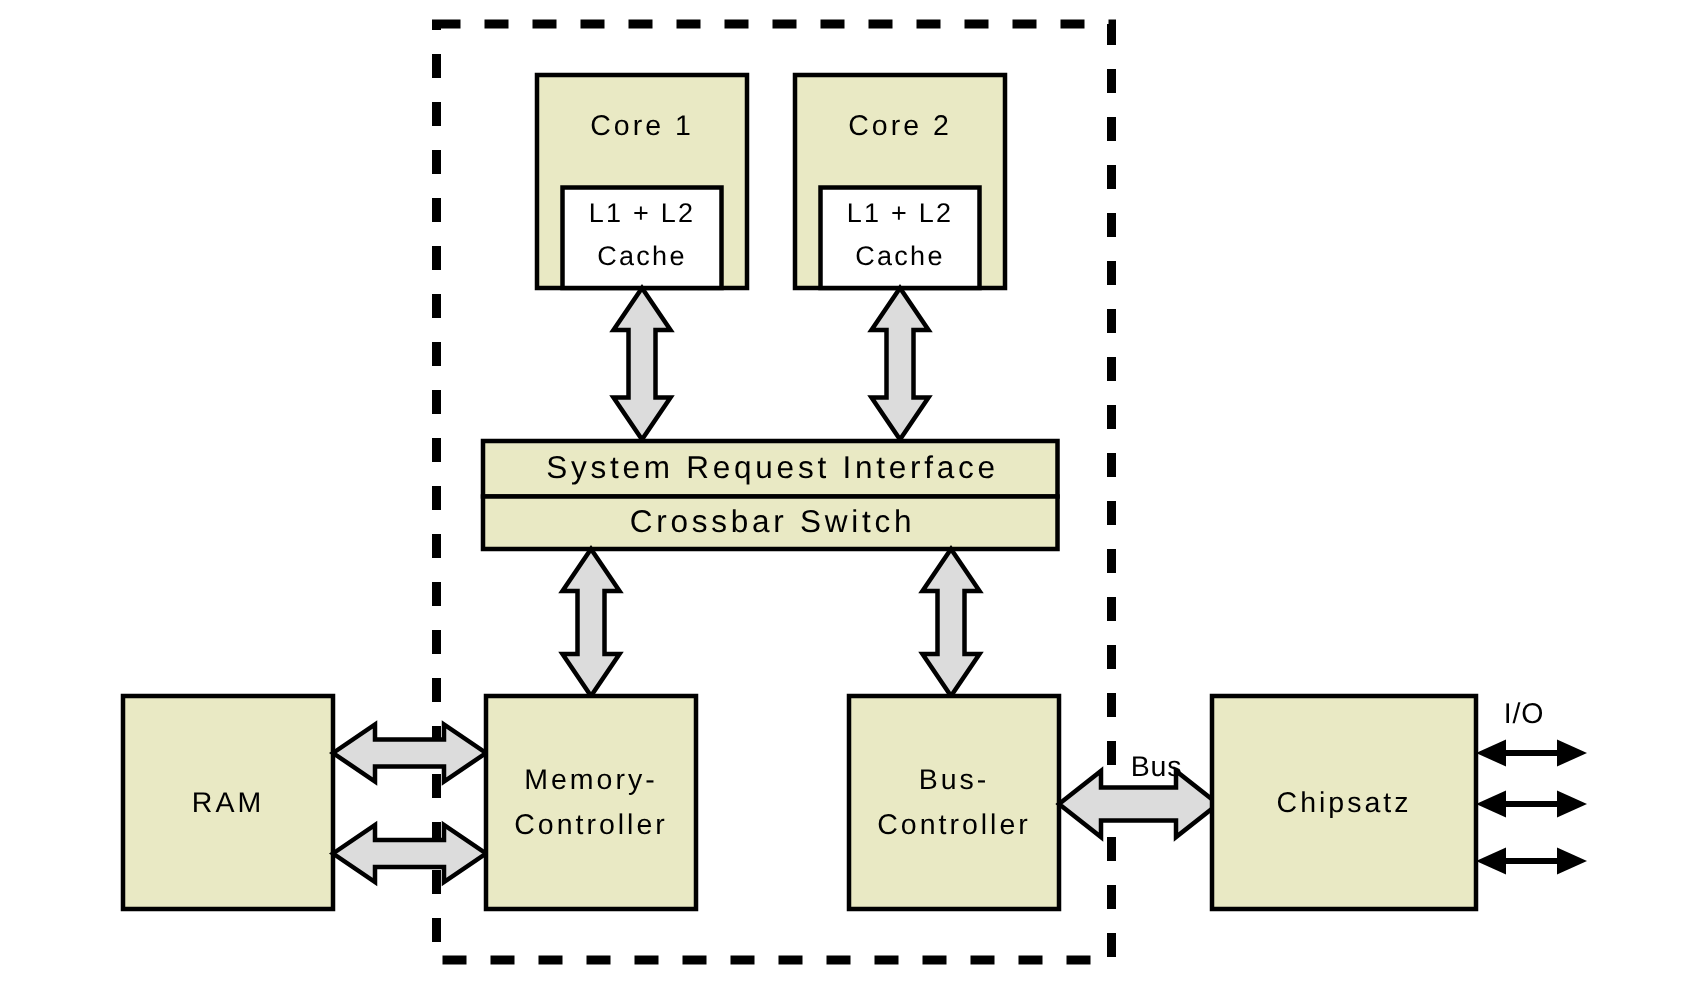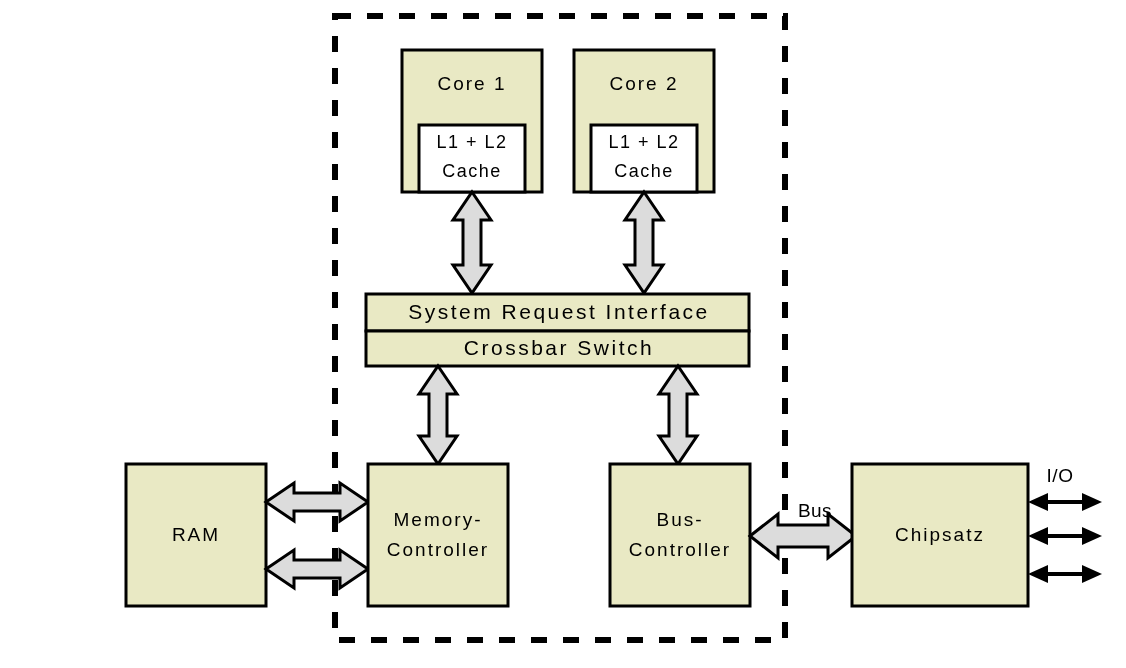--- a/index.html
+++ b/index.html
@@ -10,21 +10,20 @@
   body {
     width: 1126px;
     height: 668px;
     font-family: "Liberation Sans", sans-serif;
     overflow: hidden;
   }
   #diagram-root {
     position: relative;
     width: 1046px;
     height: 668px;
-    margin-left: 44px;
   }
   svg#cpu-diagram {
     display: block;
     width: 1126px;
     height: 668px;
   }
   .box-fill {
     fill: #e9e9c4;
     stroke: #000000;
     stroke-width: 3;

